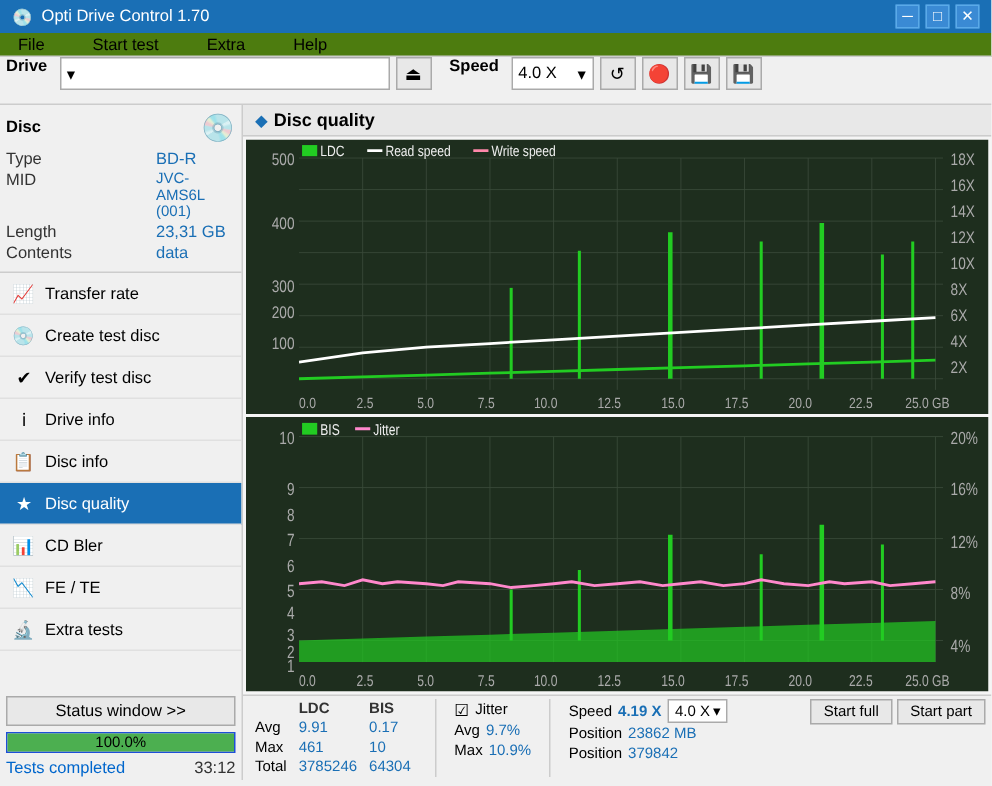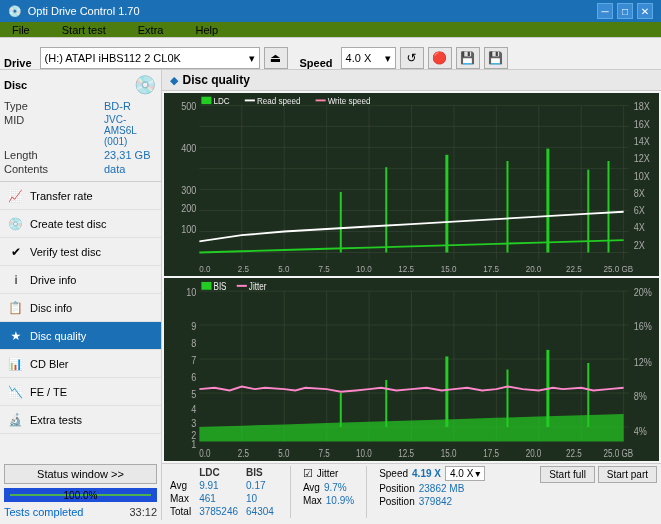--- a/index.html
+++ b/index.html
@@ -45,21 +45,21 @@
     .menu-item {
       padding: 2px 8px;
       font-size: 11px;
       cursor: pointer;
     }
     
     .toolbar {
       background: #f0f0f0;
       height: 32px;
       display: flex;
-      align-items: flex-end;
+      align-items: flex-start;
       padding: 0 4px;
       border-bottom: 1px solid #ccc;
       gap: 4px;
     }
     .toolbar-label { font-size: 11px; font-weight: bold; margin-right: 4px; }
     .drive-select {
       display: flex;
       align-items: center;
       background: white;
       border: 1px solid #aaa;
@@ -153,21 +153,21 @@
       background: #e8e8e8;
       border: 1px solid #aaa;
       padding: 3px 8px;
       font-size: 11px;
       cursor: pointer;
       text-align: center;
     }
     .progress-bar-container {
       margin: 0 4px 2px 4px;
       background: white;
-      border: 6px solid #1d4ed8;
+      border: 1px solid #1d4ed8;
       height: 14px;
       position: relative;
       text-align: center;
     }
     .progress-bar-fill {
       height: 100%;
       background: #4caf50;
     }
     .progress-label {
       position: absolute;
@@ -281,21 +281,20 @@
 <div class="menu-bar">
   <span class="menu-item">File</span>
   <span class="menu-item">Start test</span>
   <span class="menu-item">Extra</span>
   <span class="menu-item">Help</span>
 </div>
 
 <div class="toolbar">
   <span class="toolbar-label">Drive</span>
   <div class="drive-select">
-    <span style="flex:1;font-size:11px;">(H:) ATAPI iHBS112  2 CL0K</span>
     <span>▾</span>
   </div>
   <div class="toolbar-btn">⏏</div>
   <span class="speed-label">Speed</span>
   <div class="speed-select">
     <span>4.0 X</span>
     <span>▾</span>
   </div>
   <div class="toolbar-btn">↺</div>
   <div class="toolbar-btn">🔴</div>

